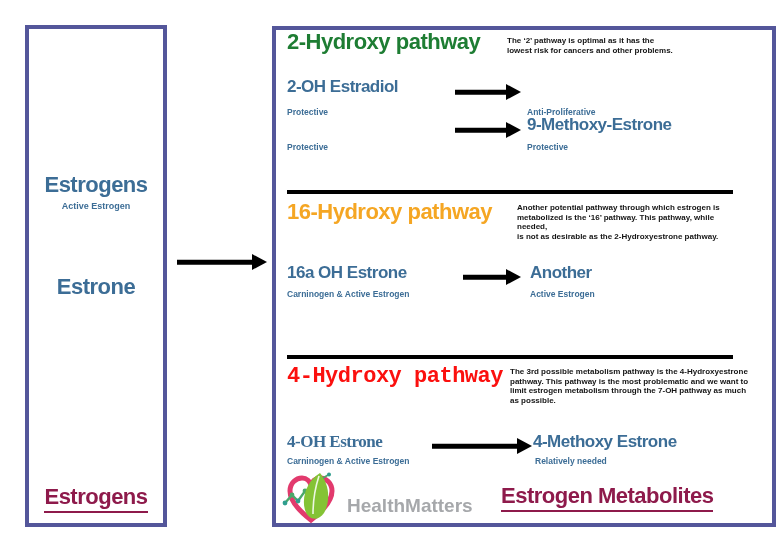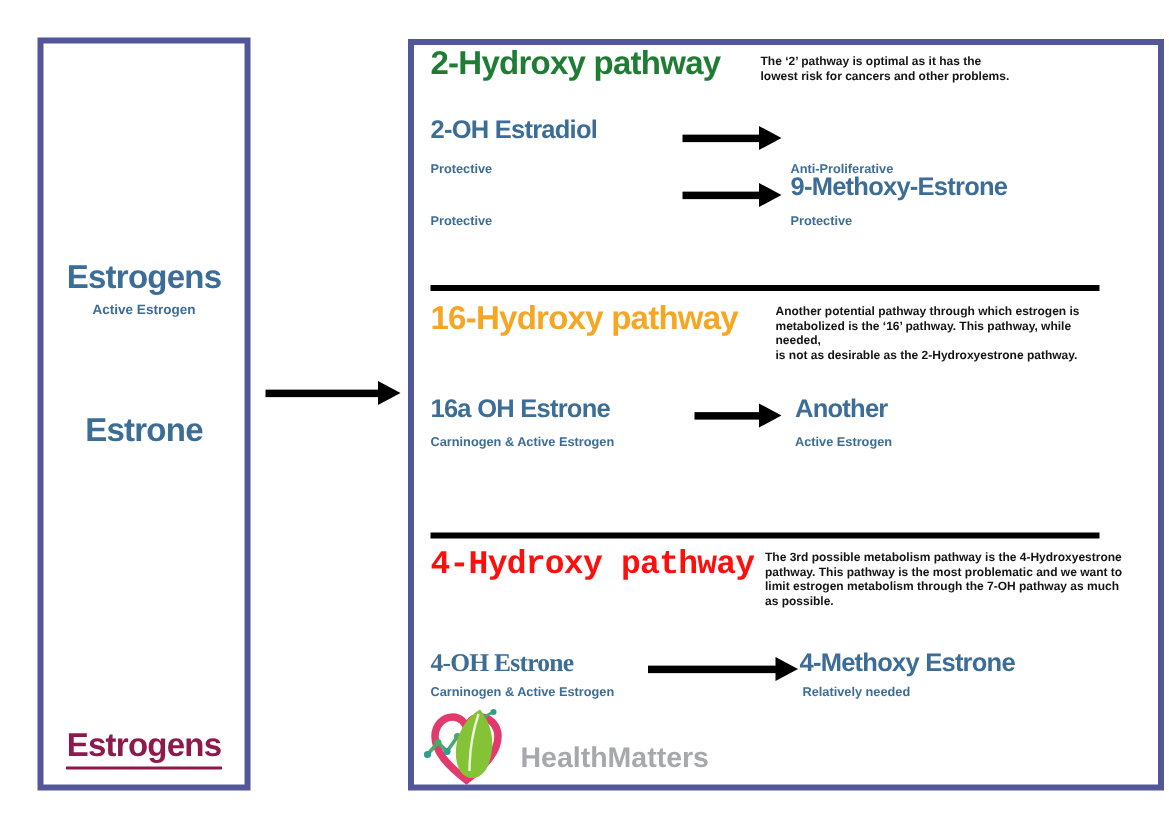--- a/index.html
+++ b/index.html
@@ -118,15 +118,16 @@
 
       <path d="M38,1 C47,12 49,28 42,41 C36,50 26,48 23,38 C19,24 26,8 38,1 Z" fill="#84c335"></path>
       <path d="M37,4 C33,16 31,28 31,42" fill="none" stroke="#ffffff" stroke-width="1.6" opacity="0.85"></path>
 
       <g>
         <line x1="41" y1="6" x2="46" y2="3" stroke="#49a96a" stroke-width="1.8"></line>
         <circle cx="47" cy="2.6" r="2" fill="#2f9e8e"></circle>
       </g>
     </svg>
     <div class="abs brand" style="left:71px;top:466px;">HealthMatters</div>
+    <span class="abs maroon-underline" style="left:225px;top:455px;">Estrogen Metabolites</span>
 
   </div>
 </div>
 
 </body></html>

